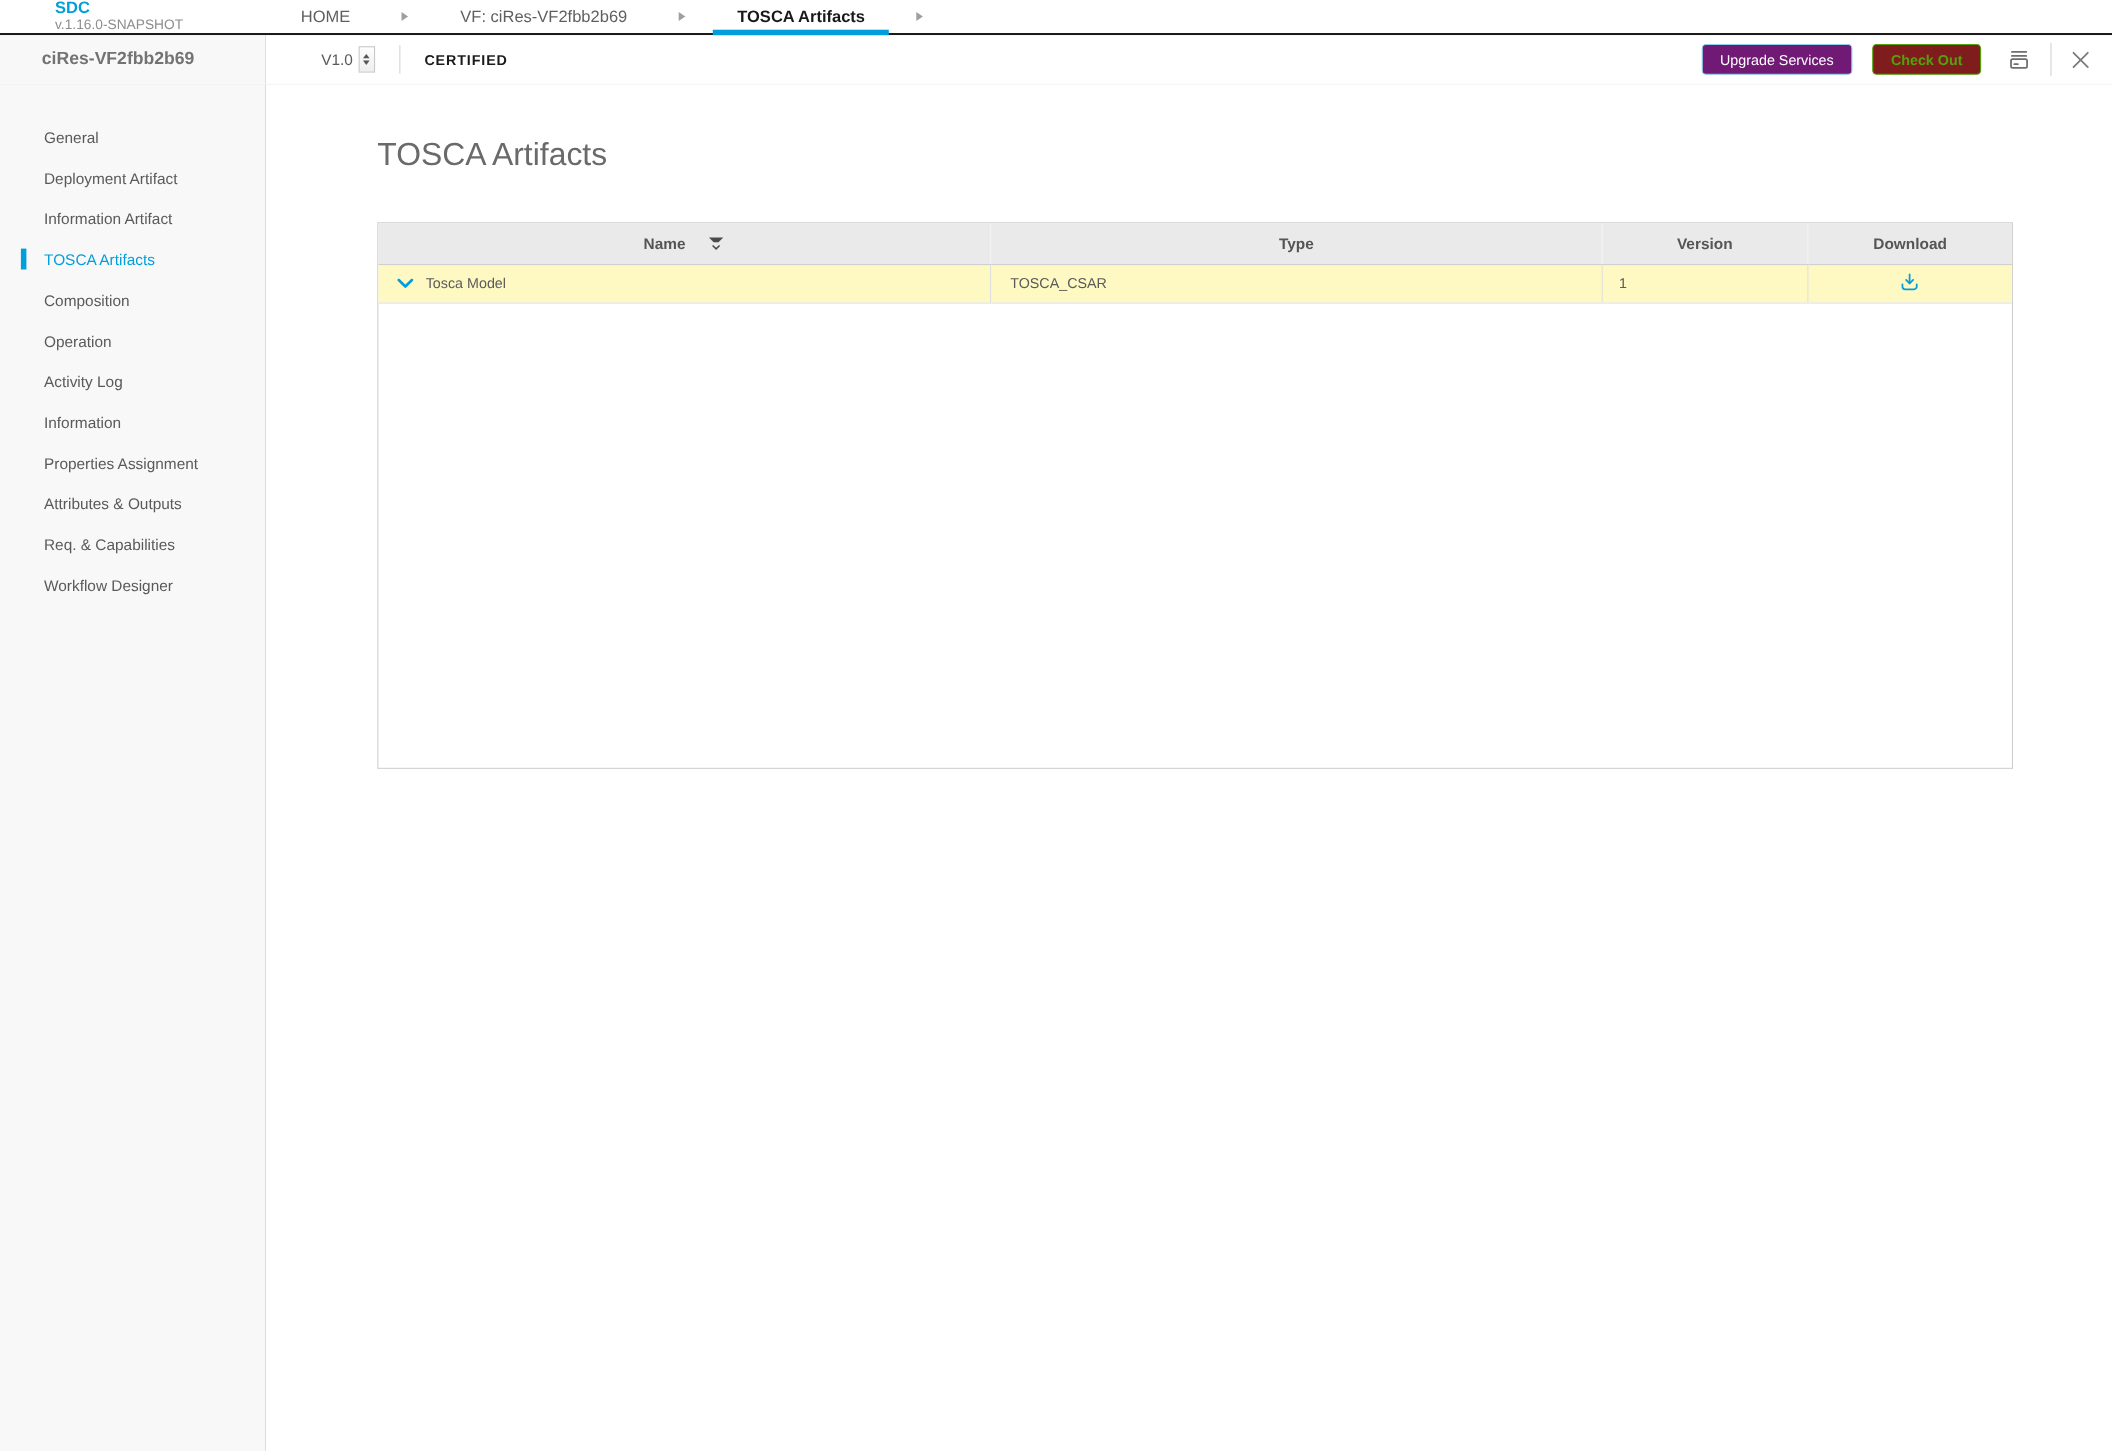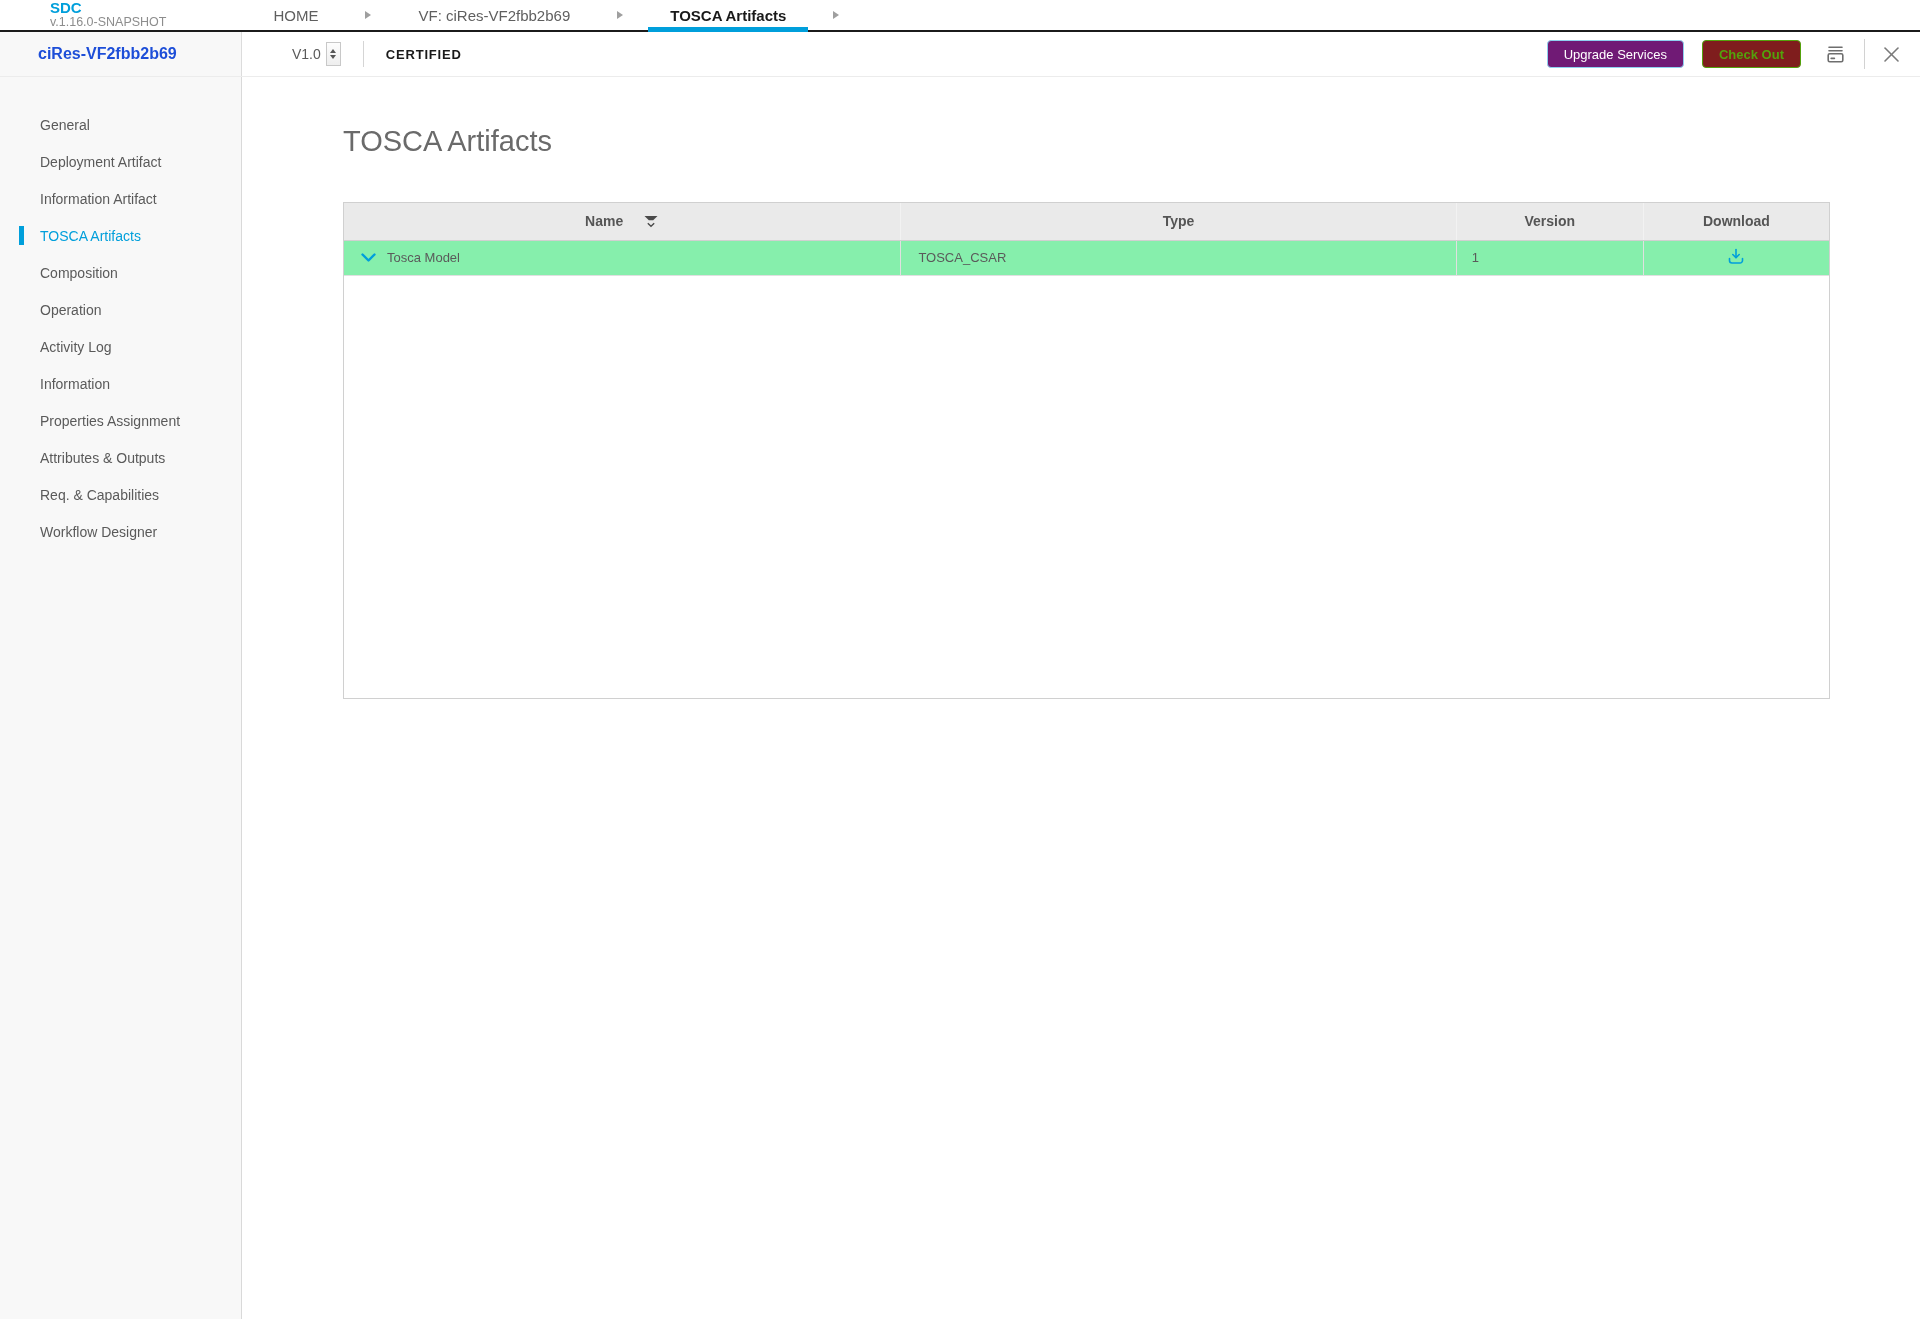--- a/index.html
+++ b/index.html
@@ -14,21 +14,21 @@
   .logo .logo-sub { color:#8d8d8d; font-size:12.5px; }
   .crumbs { display:flex; margin-left:85px; align-items:stretch;gap:23px; }
   .crumb { position:relative; display:flex; align-items:center; padding:0 22px; font-size:15px; color:#5f5f5f; cursor:pointer; white-space:nowrap; }
   .crumb.active { color:#191919; font-weight:bold; }
   .crumb.active::after { content:""; position:absolute; left:0; right:0; bottom:-2px; height:5px; background:#009fdb; }
   .crumb-sep { display:flex; align-items:center; padding:0 2px; }
   .crumb-sep span { width:0; height:0; border-left:6px solid #9f9f9f; border-top:4.5px solid transparent; border-bottom:4.5px solid transparent; }
 
   
   .header2 { height:45px; display:flex; align-items:stretch; border-bottom:1px solid #ececec; flex:none; }
-  .panel-title { width:242px; flex:none; background:#f8f8f8; border-right:1px solid #dcdcdc; display:flex; align-items:center; padding-left:38px; font-size:16px; font-weight:bold; color:#1d4ed8; }
+  .panel-title { width:242px; flex:none; background:#f8f8f8; border-right:1px solid #dcdcdc; display:flex; align-items:center; padding-left:38px; font-size:16px; font-weight:bold; color:#737373; }
   .doc-header { flex:1; display:flex; align-items:center; padding-left:50px; background:#fff; }
   .version-label { font-size:14px; color:#5a5a5a; }
   .version-spinner { width:15px; height:24px; margin-left:5px; border:1px solid #c8c8c8; background:linear-gradient(#fdfdfd,#eeeeee); display:flex; flex-direction:column; align-items:center; justify-content:center; gap:2px; cursor:pointer; }
   .version-spinner i { display:block; width:0; height:0; }
   .version-spinner .up { border-bottom:4px solid #555; border-left:3.5px solid transparent; border-right:3.5px solid transparent; }
   .version-spinner .down { border-top:4px solid #555; border-left:3.5px solid transparent; border-right:3.5px solid transparent; }
   .vdiv { width:1px; height:26px; background:#d5d5d5; margin:0 22px; }
   .state-label { font-size:13px; font-weight:bold; color:#1a1a1a; letter-spacing:0.8px; }
   .header-spacer { flex:1; }
   .btn { height:28px; border-radius:4px; font-size:13px; font-family:inherit; display:inline-flex; align-items:center; justify-content:center; padding:0 16px; cursor:pointer; }
@@ -47,21 +47,21 @@
 
   .main { flex:1; background:#ffffff; min-width:0; }
   .page-title { margin:47px 0 0 101px; font-size:29px; line-height:34px; font-weight:300; color:#6a6a6a; }
 
   .table-wrap { margin:44px 0 0 101px; width:1487px; height:497px; border:1px solid #d0d0d0; background:#fff; }
   table.artifacts { width:100%; border-collapse:collapse; table-layout:fixed; }
   .artifacts th { height:37px; background:#eaeaea; font-size:14px; font-weight:bold; color:#555555; border-bottom:1px solid #d0d0d0; text-align:center; }
   .artifacts th + th { border-left:1px solid #f2f2f2; }
   .artifacts td { height:35px; font-size:13px; color:#5a5a5a; border-bottom:1px solid #e0e0e0; background:#fff; }
   .artifacts td + td { border-left:1px solid #e0e0e0; }
-  .artifacts tr.alt td { background:#86efac; }
+  .artifacts tr.alt td { background:#fef9c3; }
   .col-name { width:37.5%; } .col-type { width:37.4%; } .col-version { width:12.6%; } .col-download { width:12.5%; }
   .name-cell { display:flex; align-items:center; gap:11px; padding-left:17px; }
   .type-cell { padding-left:17px; }
   .version-cell { padding-left:15px; color:#8c8c8c; }
   .dl-cell { text-align:center; }
   .th-name-inner { display:inline-flex; align-items:center; gap:20px; }
   .chev-btn, .dl-btn { background:none; border:none; cursor:pointer; display:inline-flex; align-items:center; }
   svg { display:block; }
 </style>
 </head>

